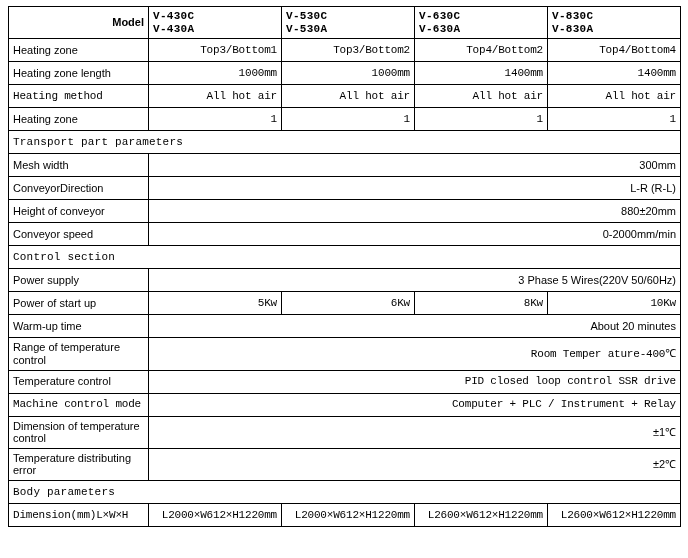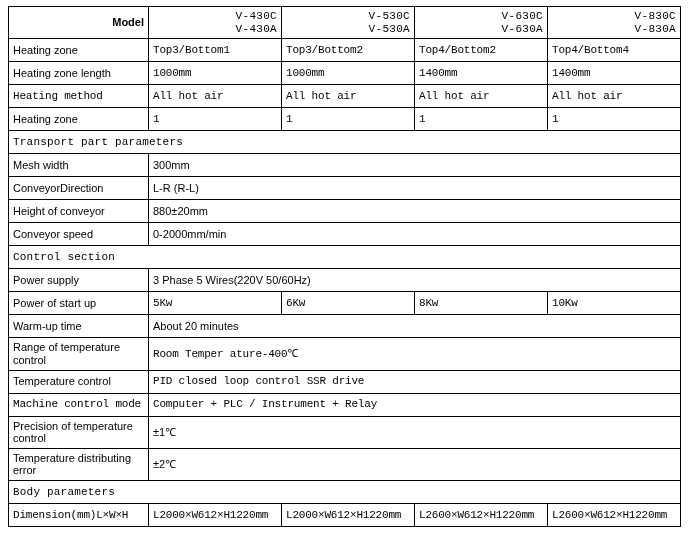--- a/index.html
+++ b/index.html
@@ -26,25 +26,25 @@
     line-height: 1.15;
     padding: 3px 4px;
     vertical-align: middle;
     height: 16px;
   }
   td.label {
     text-align: left;
     padding-left: 4px;
   }
   td.val {
-    text-align: left;
+    text-align: right;
   }
   td.model-head {
-    text-align: right;
-    font-weight: normal;
+    text-align: left;
+    font-weight: bold;
     font-size: 11px;
     font-family: "Liberation Mono", monospace;
     letter-spacing: 0.3px;
     border-radius: 11px;
   }
   td.model-label {
     font-weight: bold;
     font-size: 12px;
     text-align: right;
   }
@@ -185,21 +185,21 @@
     </tr>
     <tr>
       <td class="label">Temperature control</td>
       <td class="val mono" colspan="4">PID closed loop control SSR drive</td>
     </tr>
     <tr>
       <td class="mono-label">Machine control mode</td>
       <td class="val mono" colspan="4">Computer + PLC / Instrument + Relay</td>
     </tr>
     <tr>
-      <td class="label tall">Precision of temperature control</td>
+      <td class="label tall">Dimension of temperature control</td>
       <td class="val tall" colspan="4">±1℃</td>
     </tr>
     <tr>
       <td class="label tall">Temperature distributing error</td>
       <td class="val tall" colspan="4">±2℃</td>
     </tr>
 
     <tr>
       <td class="section" colspan="5">Body parameters</td>
     </tr>

